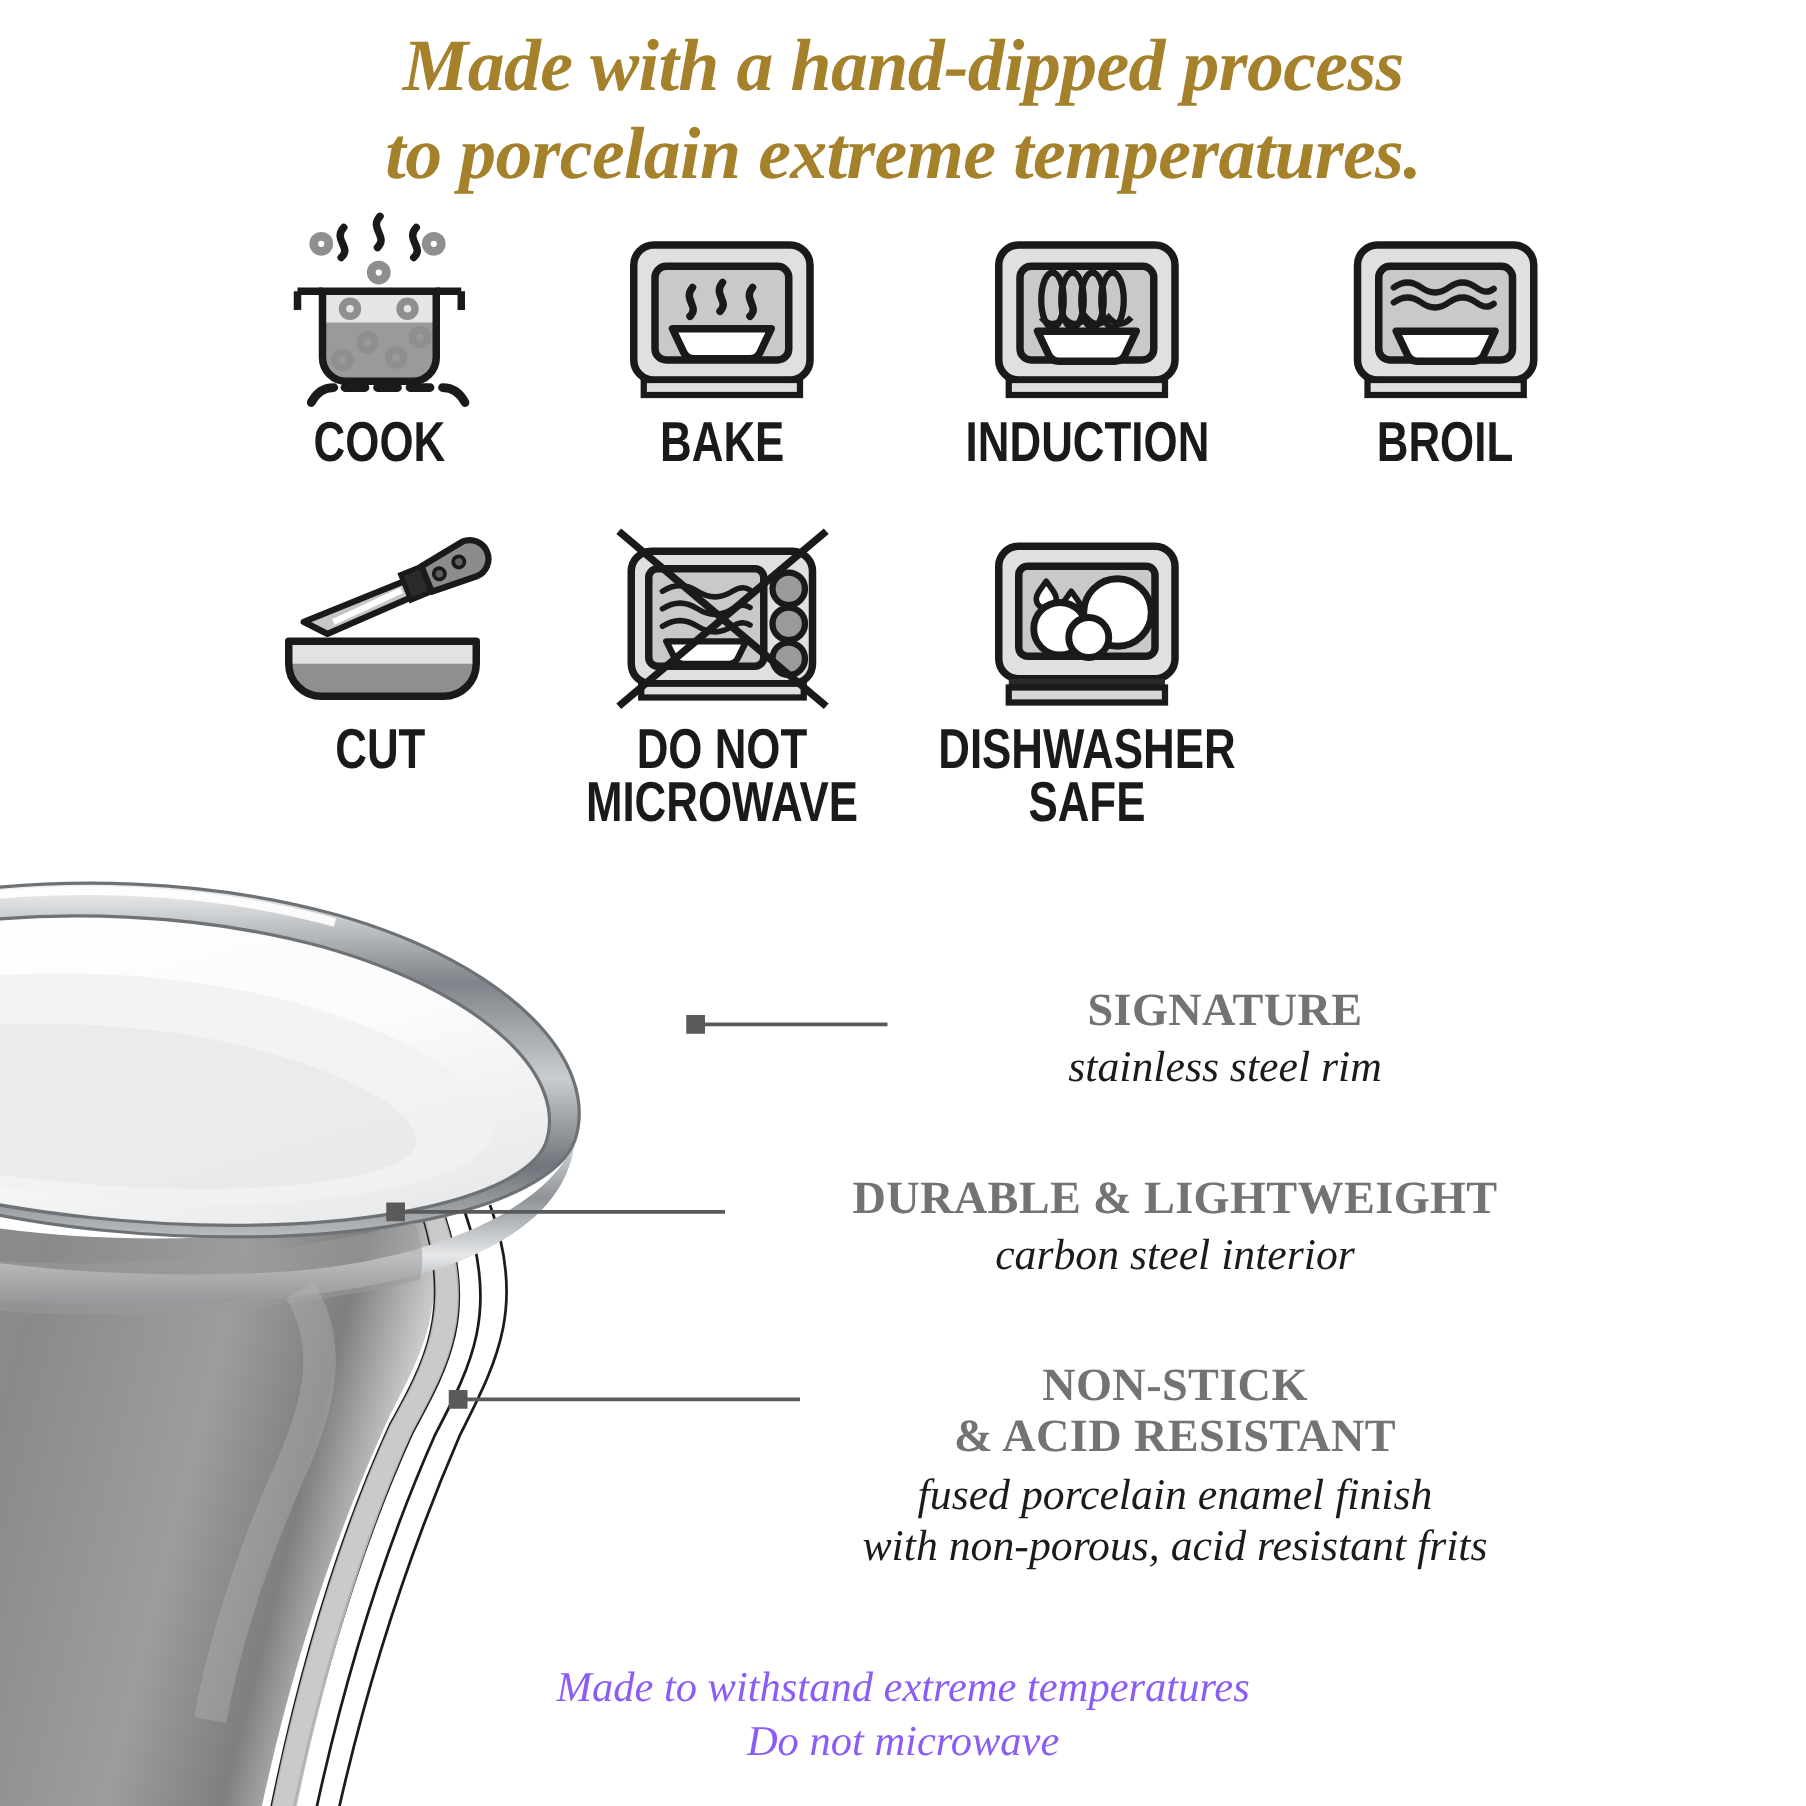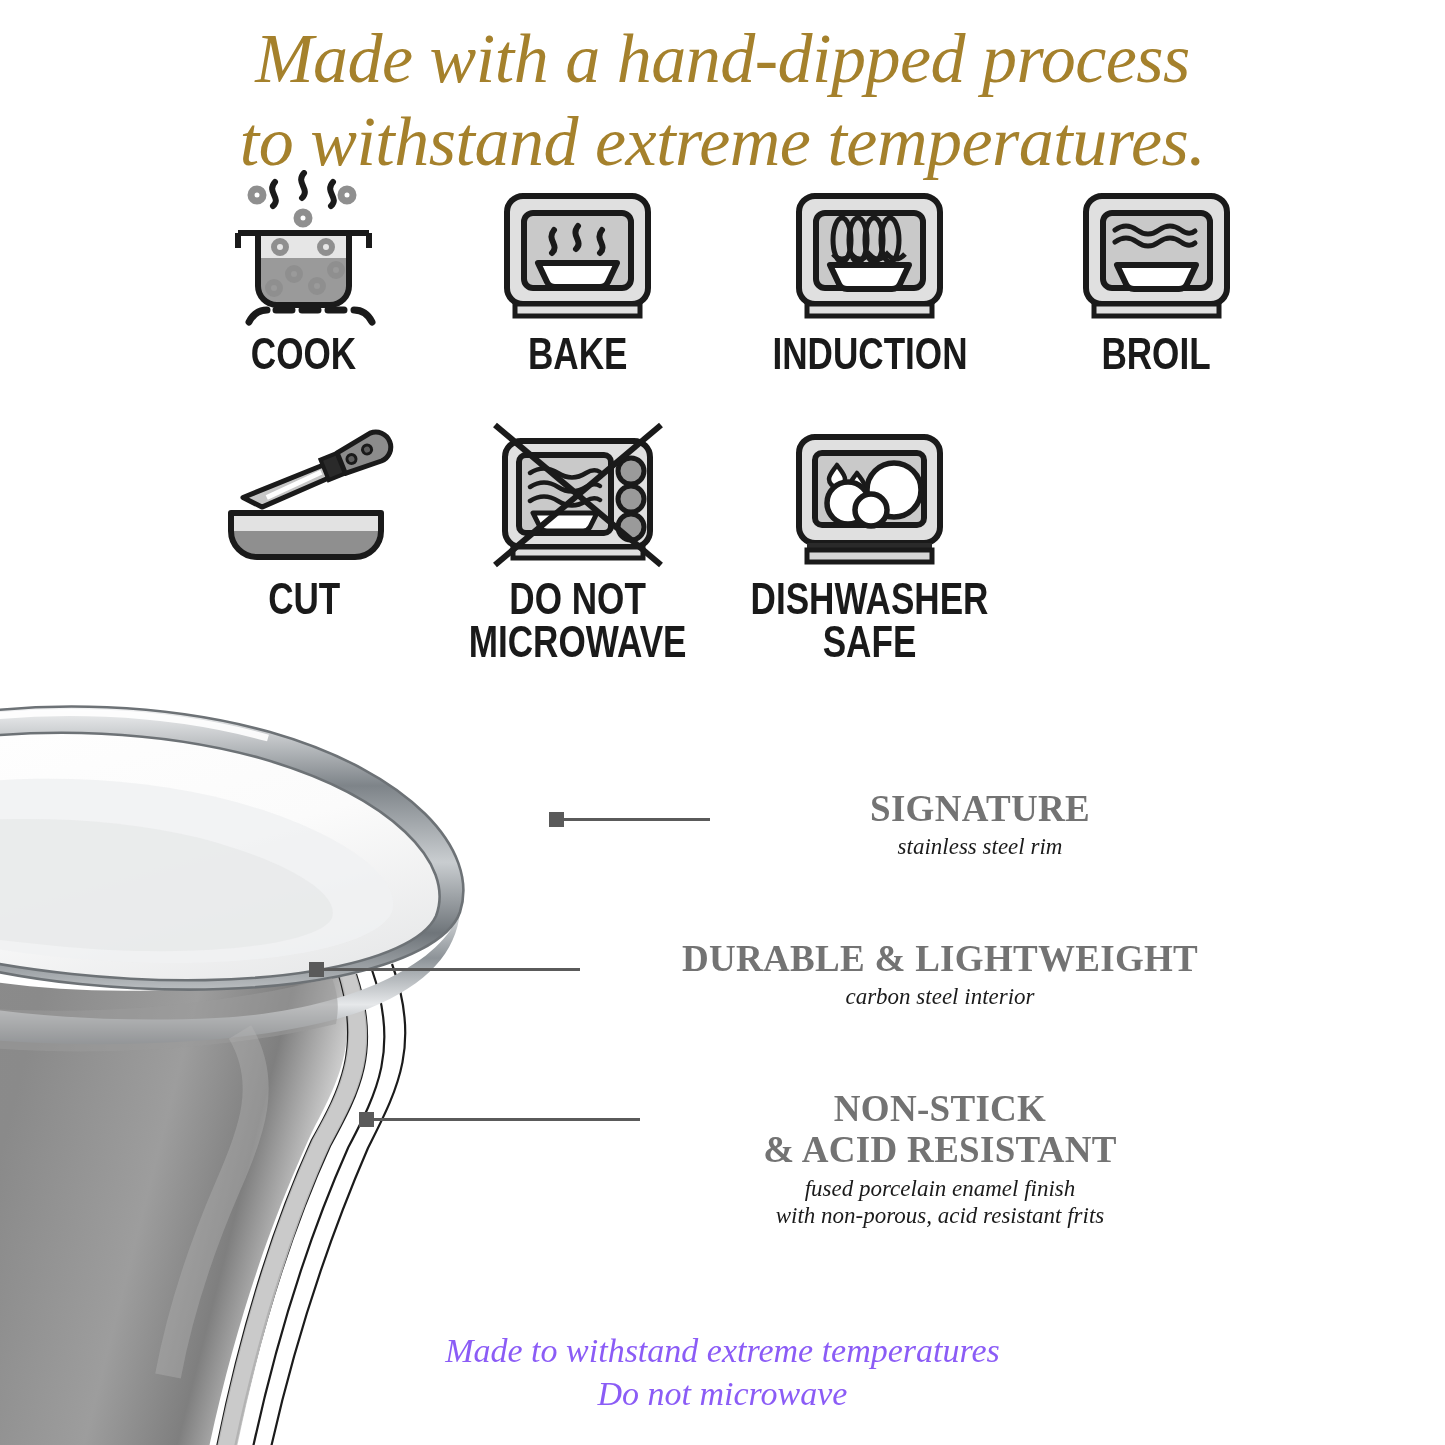--- a/index.html
+++ b/index.html
@@ -18,23 +18,23 @@
 
   
   .headline {
     position: absolute;
     left: 0;
     top: 18px;
     width: 1445px;
     text-align: center;
     color: #a5812c;
     font-family: "Liberation Serif", serif;
-    font-weight: normal;
+    font-weight: bold;
     font-style: italic;
-    font-size: 70px;
+    font-size: 59px;
     line-height: 1.18;
     letter-spacing: -0.5px;
   }
   .headline .hl-line { display: block; white-space: nowrap; }
 
   
   .icon-grid {
     position: absolute;
     left: 170px;
     top: 170px;
@@ -89,21 +89,21 @@
     color: #737373;
     font-size: 37px;
     line-height: 1.12;
     letter-spacing: 0.3px;
     white-space: pre-line;
   }
   .callout .subtitle {
     font-family: "Liberation Serif", serif;
     font-style: italic;
     color: #1b1b1b;
-    font-size: 23px;
+    font-size: 35px;
     line-height: 1.18;
     margin-top: 4px;
     white-space: pre-line;
   }
 
   .callout-1 { left: 660px; top: 788px; width: 640px; }
   .callout-2 { left: 560px; top: 938px; width: 760px; }
   .callout-3 { left: 560px; top: 1088px; width: 760px; }
 
   .leader {
@@ -132,21 +132,21 @@
     white-space: pre-line;
   }
 </style>
 </head>
 <body>
 
 <div id="page">
 
   <div class="headline">
     <span class="hl-line">Made with a hand-dipped process</span>
-    <span class="hl-line">to withstand extreme temperatures.</span>
+    <span class="hl-line">to porcelain extreme temperatures.</span>
   </div>
 
   <div class="icon-grid">
 
     <div class="icon-cell">
       <div class="icon-art">
         <svg width="175" height="158" viewBox="0 0 175 158">
           <g fill="none" stroke="#1a1a1a" stroke-width="6" stroke-linecap="round">
             <path d="M57 36 C66 28, 50 22, 59 12"></path>
             <path d="M86 28 C95 19, 79 13, 88 3"></path>

